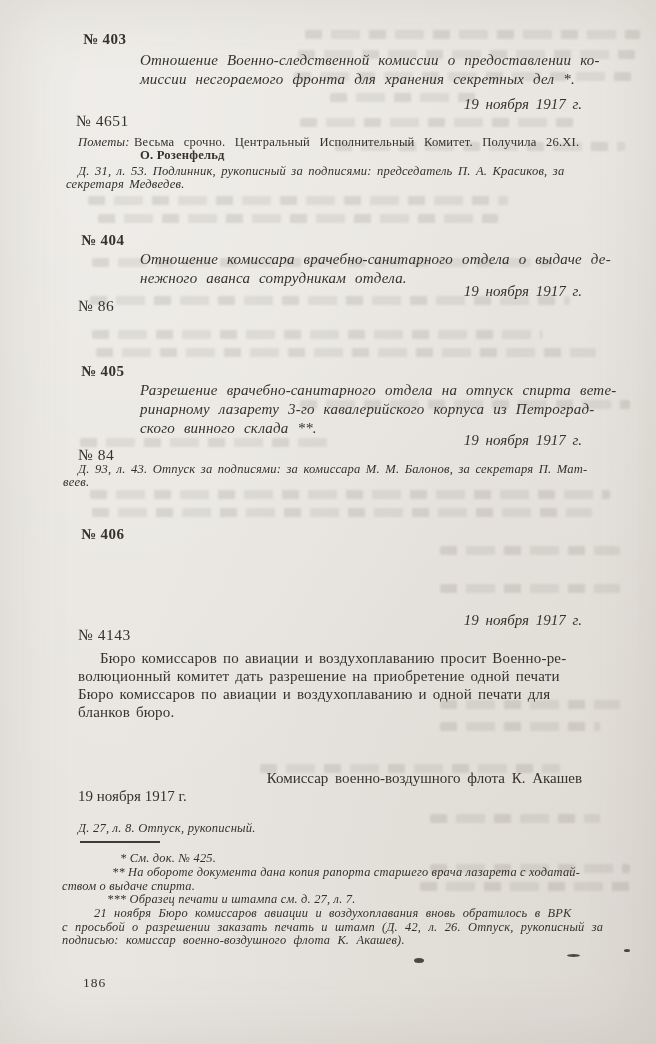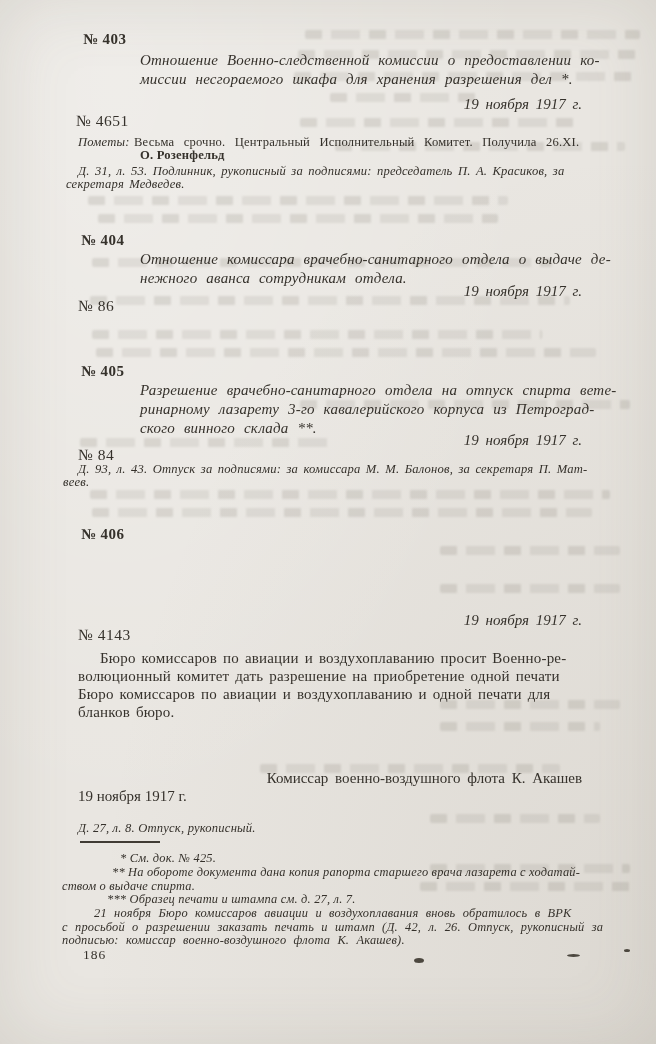--- a/index.html
+++ b/index.html
@@ -21,21 +21,21 @@
   .date{left:78px;width:504px;text-align:right;font-style:italic;font-size:15px;word-spacing:3px;}
   .meta{font-size:12.6px;line-height:13.4px;letter-spacing:.2px;white-space:pre;}
   .i{font-style:italic;}
   .b{font-weight:bold;}
   .bodytext{left:78px;width:508px;font-size:15px;line-height:18px;white-space:pre;
             text-indent:22px;word-spacing:2px;letter-spacing:.2px;}
   .sig{left:78px;width:504px;text-align:right;font-size:15px;word-spacing:3px;}
   .plain{font-size:15px;}
   .fn{left:62px;width:530px;font-style:italic;font-size:12.4px;line-height:13.6px;white-space:pre;letter-spacing:.2px;}
   .fnrule{left:80px;width:80px;height:2px;background:#403b34;z-index:2;}
-  .pagenum{font-size:13.5px;letter-spacing:1px;}
+  .pagenum{font-size:13.5px;letter-spacing:1px;margin-top:28px;}
   
   .g{position:absolute;z-index:1;height:9px;border-radius:2px;filter:blur(1.3px);opacity:.55;
      background:repeating-linear-gradient(90deg,
        rgba(112,106,95,.30) 0 17px, rgba(112,106,95,0) 17px 26px,
        rgba(112,106,95,.22) 26px 55px, rgba(112,106,95,0) 55px 64px);}
   .spot{position:absolute;z-index:2;background:#4c473f;border-radius:50%;filter:blur(.4px);}
 </style>
 </head>
 <body>
 
@@ -64,21 +64,21 @@
   <div class="g" style="top:764px;left:260px;width:300px"></div>
   <div class="g" style="top:814px;left:430px;width:170px"></div>
   <div class="g" style="top:864px;left:430px;width:200px"></div>
   <div class="g" style="top:882px;left:420px;width:210px"></div>
   <div class="spot" style="top:958px;left:414px;width:10px;height:5px"></div>
   <div class="spot" style="top:954px;left:567px;width:13px;height:3px"></div>
   <div class="spot" style="top:949px;left:624px;width:6px;height:3px"></div>
 
   <div class="abs num" style="top:31px;left:83px">№ 403</div>
   <div class="abs heading" style="top:51px">Отношение Военно-следственной комиссии о предоставлении ко-
-миссии несгораемого шкафа для хранения разрешения дел *.</div>
+миссии несгораемого фронта для хранения секретных дел *.</div>
   <div class="abs date" style="top:96px">19 ноября 1917 г.</div>
   <div class="abs docno" style="top:112px;left:76px">№ 4651</div>
   <div class="abs meta" style="top:136px;left:78px;word-spacing:6px"><span class="i" style="display:inline-block;width:56px">Пометы:</span><span>Весьма срочно. Центральный Исполнительный Комитет. Получила 26.XI.</span></div>
   <div class="abs meta b" style="top:149px;left:140px">О. Розенфельд</div>
   <div class="abs meta i" style="top:165px;left:66px;text-indent:12px;word-spacing:2px">Д. 31, л. 53. Подлинник, рукописный за подписями: председатель П. А. Красиков, за
 секретаря Медведев.</div>
 
   <div class="abs num" style="top:232px;left:81px">№ 404</div>
   <div class="abs heading" style="top:250px">Отношение комиссара врачебно-санитарного отдела о выдаче де-
 нежного аванса сотрудникам отдела.</div>

